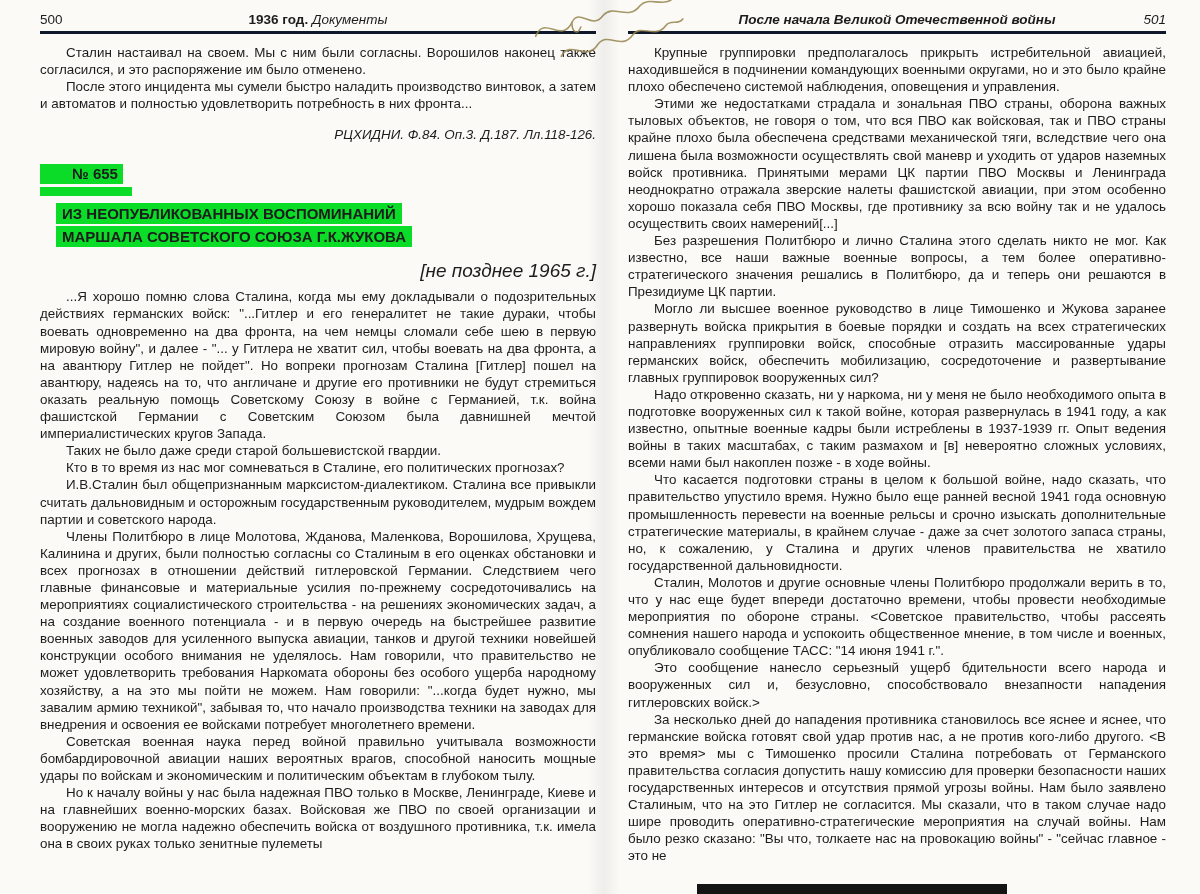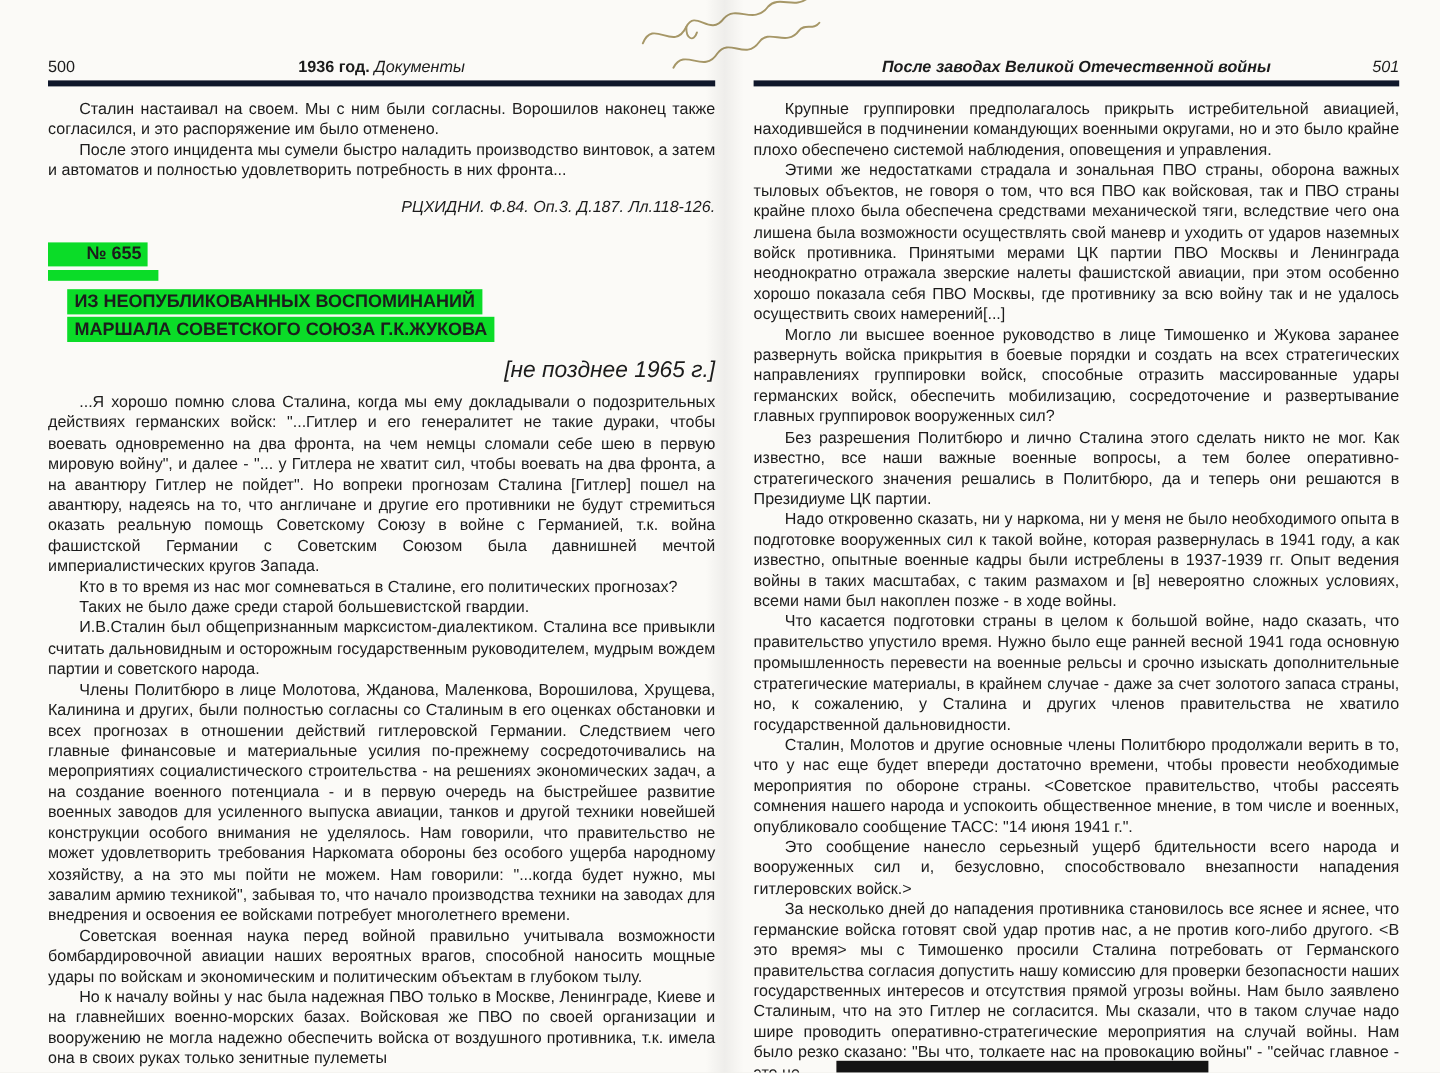--- a/index.html
+++ b/index.html
@@ -20,23 +20,22 @@
     background:linear-gradient(to right, rgba(0,0,0,0), rgba(0,0,0,0.05) 50%, rgba(0,0,0,0));
     pointer-events:none;
   }
   .page { position:absolute; top:0; height:894px; }
   .page.left  { left:40px;  width:556px; }
   .page.right { left:628px; width:538px; }
 
   .page-header {
     display:flex; align-items:flex-end;
     font-size:13.5px; padding-top:12px;
-    border-bottom:5px solid #0f172a;
+    border-bottom:3px solid #0f172a;
     padding-bottom:4px;
-    margin-top:36px;
   }
   .page-header .pnum { font-weight:normal; width:60px; }
   .page-header.right-h .pnum { text-align:right; }
   .page-header .center { flex:1; text-align:center; }
   .page-header b { font-weight:bold; }
   .page-header i { font-style:italic; }
 
   .body-col { padding-top:10px; }
   p.para {
     margin:0;
@@ -106,41 +105,41 @@
       <div class="highlight-bar"></div>
 
       <div class="doc-title">
         <span class="hl">ИЗ НЕОПУБЛИКОВАННЫХ ВОСПОМИНАНИЙ</span><br>
         <span class="hl">МАРШАЛА СОВЕТСКОГО СОЮЗА Г.К.ЖУКОВА</span>
       </div>
 
       <p class="date-note">[не позднее 1965 г.]</p>
 
       <p class="para">...Я хорошо помню слова Сталина, когда мы ему докладывали о подозрительных действиях германских войск: "...Гитлер и его генералитет не такие дураки, чтобы воевать одновременно на два фронта, на чем немцы сломали себе шею в первую мировую войну", и далее - "... у Гитлера не хватит сил, чтобы воевать на два фронта, а на авантюру Гитлер не пойдет". Но вопреки прогнозам Сталина [Гитлер] пошел на авантюру, надеясь на то, что англичане и другие его противники не будут стремиться оказать реальную помощь Советскому Союзу в войне с Германией, т.к. война фашистской Германии с Советским Союзом была давнишней мечтой империалистических кругов Запада.</p>
+      <p class="para">Таких не было даже среди старой большевистской гвардии.</p>
       <p class="para">Кто в то время из нас мог сомневаться в Сталине, его политических прогнозах?</p>
-      <p class="para">Таких не было даже среди старой большевистской гвардии.</p>
       <p class="para">И.В.Сталин был общепризнанным марксистом-диалектиком. Сталина все привыкли считать дальновидным и осторожным государственным руководителем, мудрым вождем партии и советского народа.</p>
       <p class="para">Члены Политбюро в лице Молотова, Жданова, Маленкова, Ворошилова, Хрущева, Калинина и других, были полностью согласны со Сталиным в его оценках обстановки и всех прогнозах в отношении действий гитлеровской Германии. Следствием чего главные финансовые и материальные усилия по-прежнему сосредоточивались на мероприятиях социалистического строительства - на решениях экономических задач, а на создание военного потенциала - и в первую очередь на быстрейшее развитие военных заводов для усиленного выпуска авиации, танков и другой техники новейшей конструкции особого внимания не уделялось. Нам говорили, что правительство не может удовлетворить требования Наркомата обороны без особого ущерба народному хозяйству, а на это мы пойти не можем. Нам говорили: "...когда будет нужно, мы завалим армию техникой", забывая то, что начало производства техники на заводах для внедрения и освоения ее войсками потребует многолетнего времени.</p>
       <p class="para">Советская военная наука перед войной правильно учитывала возможности бомбардировочной авиации наших вероятных врагов, способной наносить мощные удары по войскам и экономическим и политическим объектам в глубоком тылу.</p>
       <p class="para">Но к началу войны у нас была надежная ПВО только в Москве, Ленинграде, Киеве и на главнейших военно-морских базах. Войсковая же ПВО по своей организации и вооружению не могла надежно обеспечить войска от воздушного противника, т.к. имела она в своих руках только зенитные пулеметы</p>
     </div>
   </div>
 
   <div class="page right">
     <div class="page-header right-h">
       <span class="pnum"></span>
-      <span class="center"><i><b>После заводах Великой Отечественной войны</b></i></span>
+      <span class="center"><i><b>После начала Великой Отечественной войны</b></i></span>
       <span class="pnum" style="text-align:right;font-style:italic;">501</span>
     </div>
 
     <div class="body-col">
       <p class="para">Крупные группировки предполагалось прикрыть истребительной авиацией, находившейся в подчинении командующих военными округами, но и это было крайне плохо обеспечено системой наблюдения, оповещения и управления.</p>
       <p class="para">Этими же недостатками страдала и зональная ПВО страны, оборона важных тыловых объектов, не говоря о том, что вся ПВО как войсковая, так и ПВО страны крайне плохо была обеспечена средствами механической тяги, вследствие чего она лишена была возможности осуществлять свой маневр и уходить от ударов наземных войск противника. Принятыми мерами ЦК партии ПВО Москвы и Ленинграда неоднократно отражала зверские налеты фашистской авиации, при этом особенно хорошо показала себя ПВО Москвы, где противнику за всю войну так и не удалось осуществить своих намерений[...]</p>
+      <p class="para">Без разрешения Политбюро и лично Сталина этого сделать никто не мог. Как известно, все наши важные военные вопросы, а тем более оперативно-стратегического значения решались в Политбюро, да и теперь они решаются в Президиуме ЦК партии.</p>
       <p class="para">Могло ли высшее военное руководство в лице Тимошенко и Жукова заранее развернуть войска прикрытия в боевые порядки и создать на всех стратегических направлениях группировки войск, способные отразить массированные удары германских войск, обеспечить мобилизацию, сосредоточение и развертывание главных группировок вооруженных сил?</p>
-      <p class="para">Без разрешения Политбюро и лично Сталина этого сделать никто не мог. Как известно, все наши важные военные вопросы, а тем более оперативно-стратегического значения решались в Политбюро, да и теперь они решаются в Президиуме ЦК партии.</p>
       <p class="para">Надо откровенно сказать, ни у наркома, ни у меня не было необходимого опыта в подготовке вооруженных сил к такой войне, которая развернулась в 1941 году, а как известно, опытные военные кадры были истреблены в 1937-1939 гг. Опыт ведения войны в таких масштабах, с таким размахом и [в] невероятно сложных условиях, всеми нами был накоплен позже - в ходе войны.</p>
       <p class="para">Что касается подготовки страны в целом к большой войне, надо сказать, что правительство упустило время. Нужно было еще ранней весной 1941 года основную промышленность перевести на военные рельсы и срочно изыскать дополнительные стратегические материалы, в крайнем случае - даже за счет золотого запаса страны, но, к сожалению, у Сталина и других членов правительства не хватило государственной дальновидности.</p>
       <p class="para">Сталин, Молотов и другие основные члены Политбюро продолжали верить в то, что у нас еще будет впереди достаточно времени, чтобы провести необходимые мероприятия по обороне страны. &lt;Советское правительство, чтобы рассеять сомнения нашего народа и успокоить общественное мнение, в том числе и военных, опубликовало сообщение ТАСС: "14 июня 1941 г.".</p>
       <p class="para">Это сообщение нанесло серьезный ущерб бдительности всего народа и вооруженных сил и, безусловно, способствовало внезапности нападения гитлеровских войск.&gt;</p>
       <p class="para">За несколько дней до нападения противника становилось все яснее и яснее, что германские войска готовят свой удар против нас, а не против кого-либо другого. &lt;В это время&gt; мы с Тимошенко просили Сталина потребовать от Германского правительства согласия допустить нашу комиссию для проверки безопасности наших государственных интересов и отсутствия прямой угрозы войны. Нам было заявлено Сталиным, что на это Гитлер не согласится. Мы сказали, что в таком случае надо шире проводить оперативно-стратегические мероприятия на случай войны. Нам было резко сказано: "Вы что, толкаете нас на провокацию войны" - "сейчас главное - это не</p>
     </div>
   </div>
 
   <div class="inscription">
     <svg width="170" height="64" viewBox="0 0 170 64">

